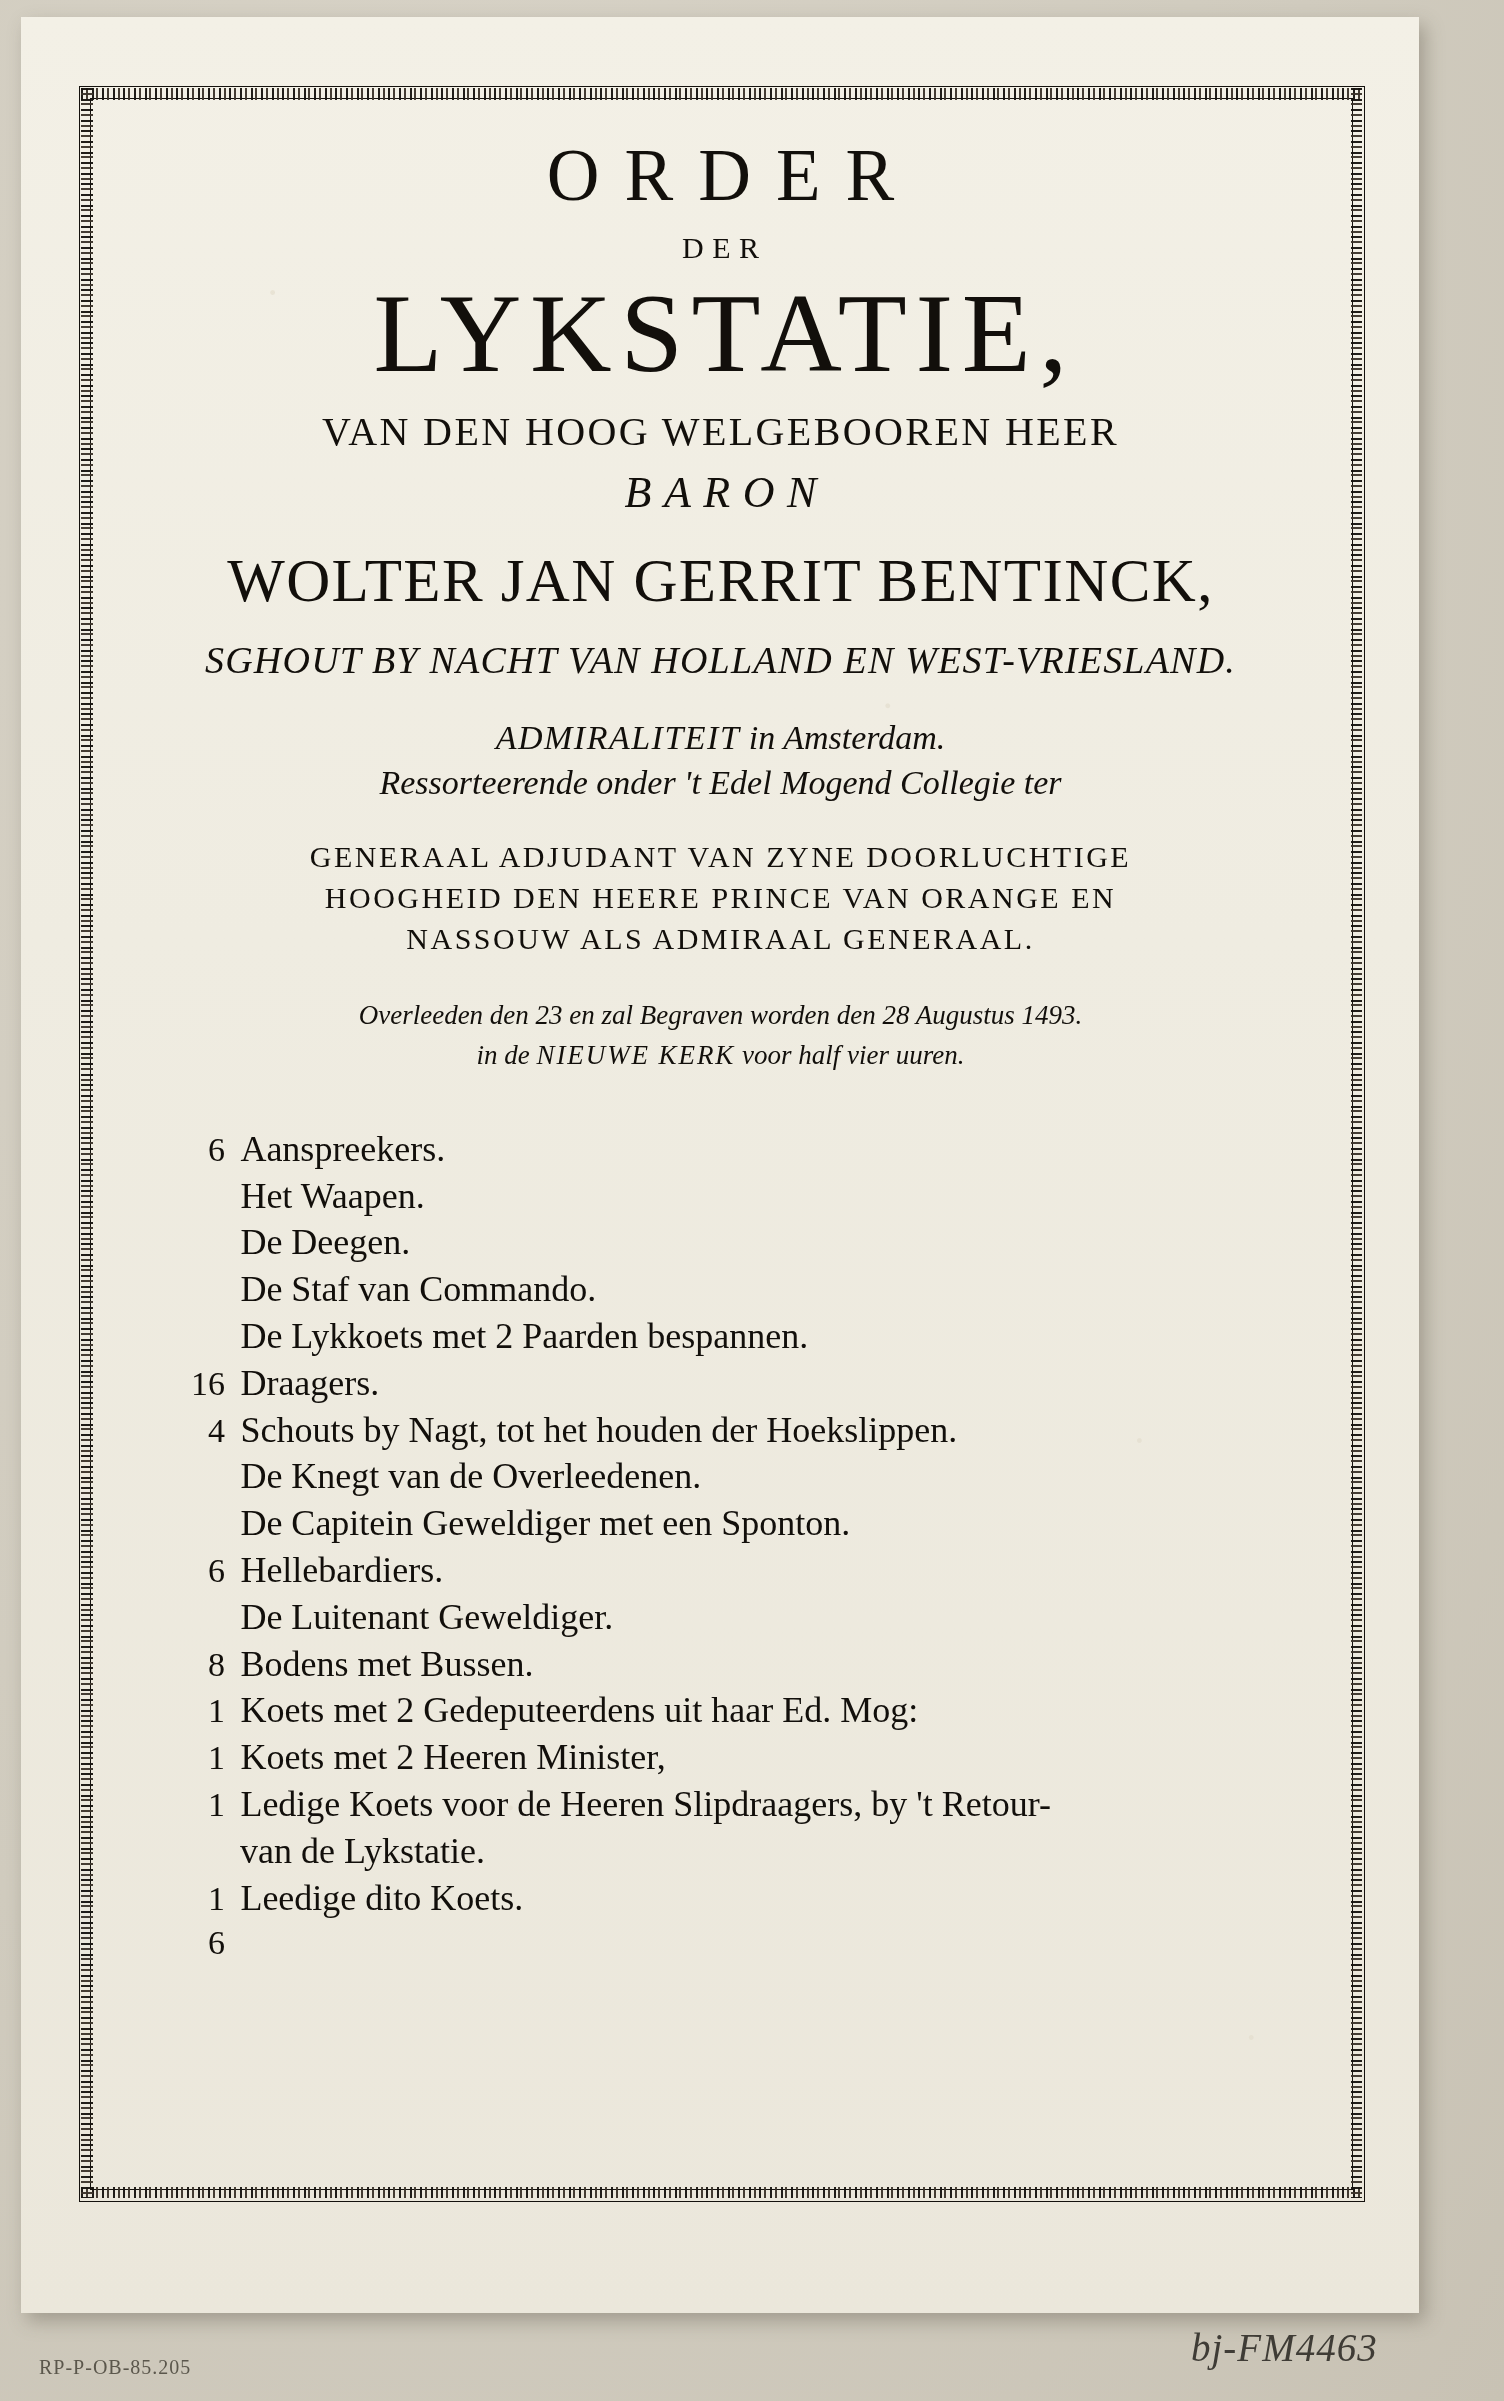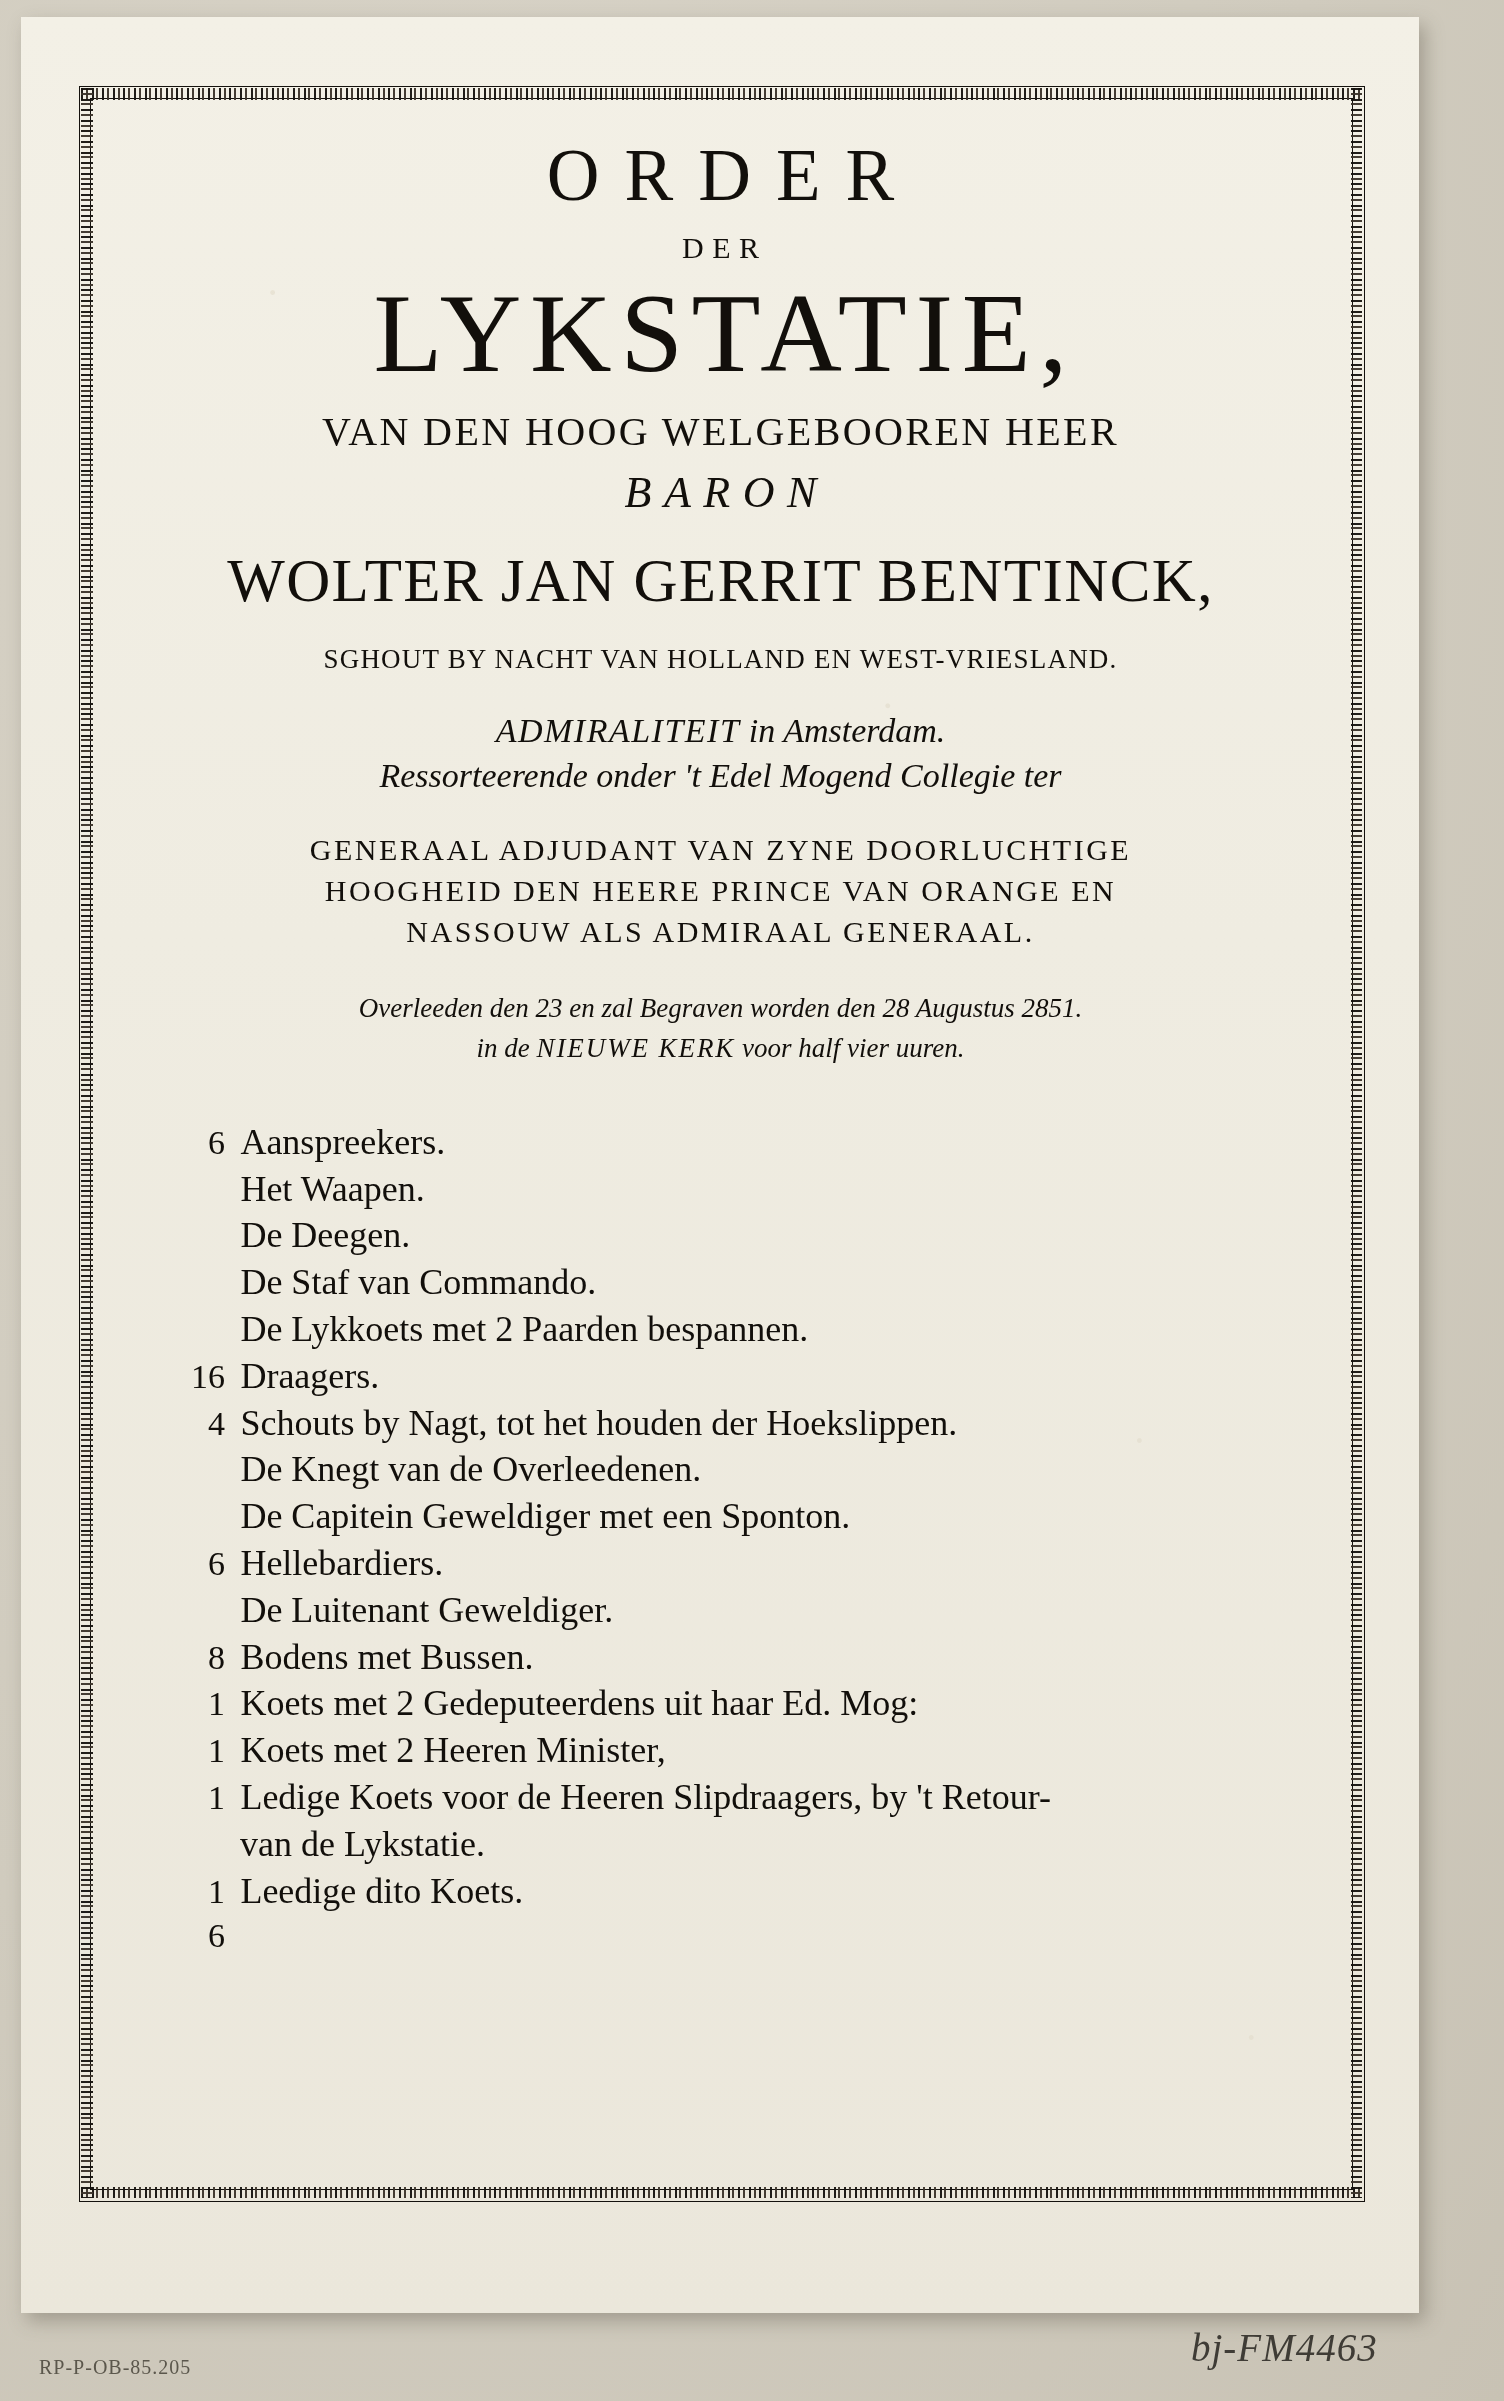--- a/index.html
+++ b/index.html
@@ -156,23 +156,24 @@
     font-style: italic;
     margin-top: 11.5px;
     text-indent: 12.5px;
   }
   .l-name {
     font-size: 61px;
     letter-spacing: 1.4px;
     margin-top: 28px;
   }
   .l-sghout {
-    font-size: 27px;
+    font-size: 38px;
+    font-style: italic;
     letter-spacing: 1.2px;
-    margin-top: 28px;
+    margin-top: 22px;
   }
   .l-ressort {
     font-size: 34px;
     font-style: italic;
     margin-top: 33px;
     line-height: 1.35;
   }
   .l-ressort .admiraliteit { letter-spacing: 1.5px; }
   .l-generaal {
     font-size: 30px;
@@ -273,21 +274,21 @@
         <div>Ressorteerende onder 't Edel Mogend Collegie ter</div>
       </div>
 
       <div class="l-generaal">
         <div>GENERAAL ADJUDANT VAN ZYNE DOORLUCHTIGE</div>
         <div>HOOGHEID DEN HEERE PRINCE VAN ORANGE EN</div>
         <div>NASSOUW ALS ADMIRAAL GENERAAL.</div>
       </div>
 
       <div class="l-overleden">
-        <div>Overleeden den 23 en zal Begraven worden den 28 Augustus 2851.</div>
+        <div>Overleeden den 23 en zal Begraven worden den 28 Augustus 1493.</div>
         <div>
           <span>in de</span>
           <span class="kerk">NIEUWE KERK</span>
           <span>voor half vier uuren.</span>
         </div>
       </div>
 
       <div class="list">
 
         <div class="list-row">

